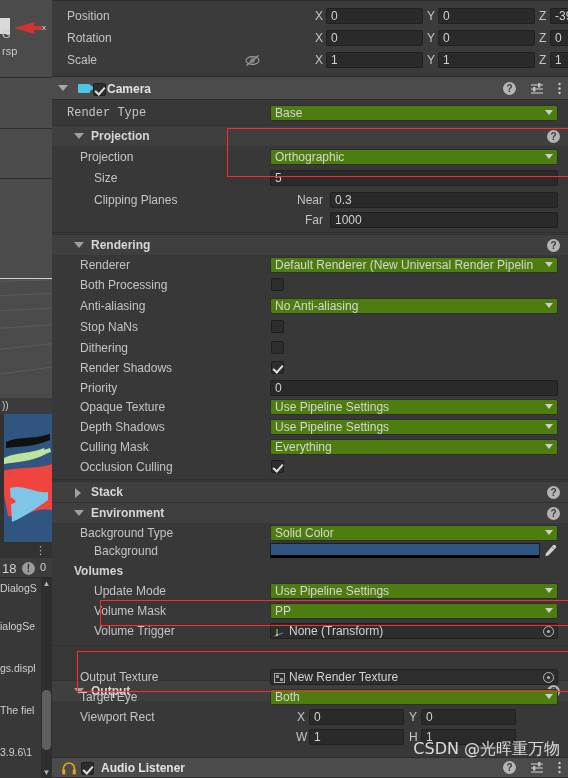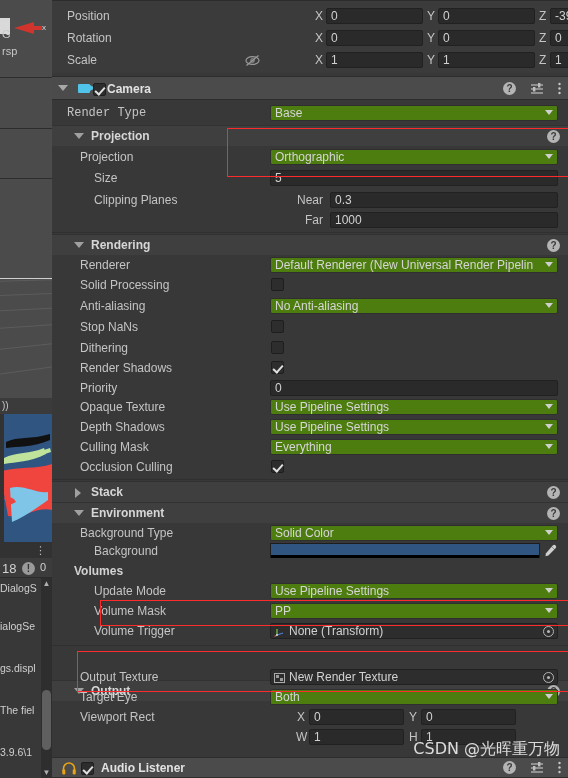--- a/index.html
+++ b/index.html
@@ -411,21 +411,21 @@
 
     <div class="row" style="position:absolute;left:0;top:255px;">
       <span class="lbl" style="left:28px;">Renderer</span>
       <span class="popup" style="left:218px;width:288px;">
         <span>Default Renderer (New Universal Render Pipelin</span>
         <span class="caret"></span>
       </span>
     </div>
 
     <div class="row" style="position:absolute;left:0;top:275px;">
-      <span class="lbl" style="left:28px;">Solid Processing</span>
+      <span class="lbl" style="left:28px;">Both Processing</span>
       <span class="checkbox" style="left:219px;"></span>
     </div>
 
     <div class="row" style="position:absolute;left:0;top:296px;">
       <span class="lbl" style="left:28px;">Anti-aliasing</span>
       <span class="popup" style="left:218px;width:288px;">
         <span>No Anti-aliasing</span>
         <span class="caret"></span>
       </span>
     </div>

